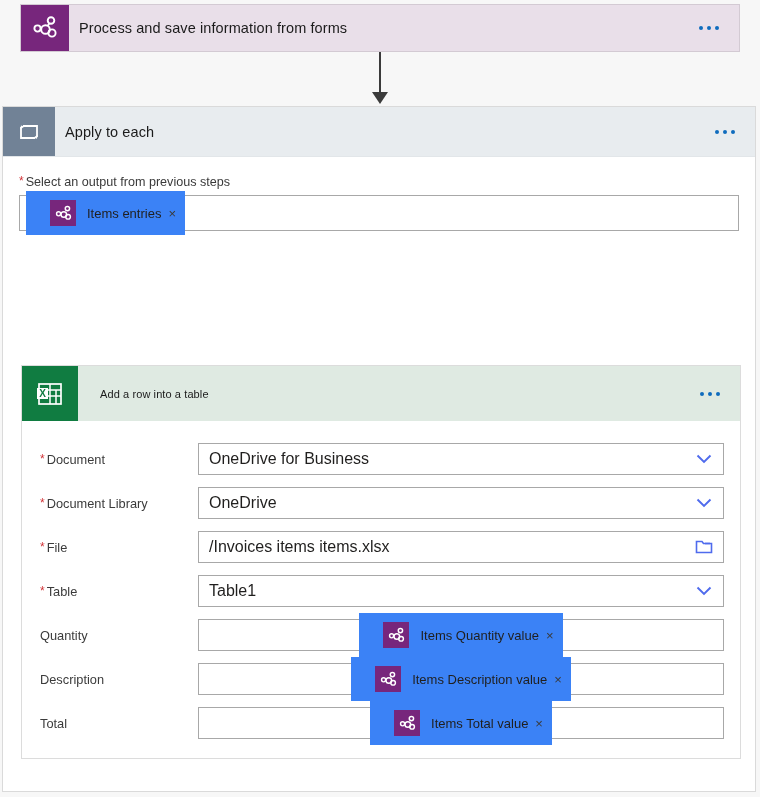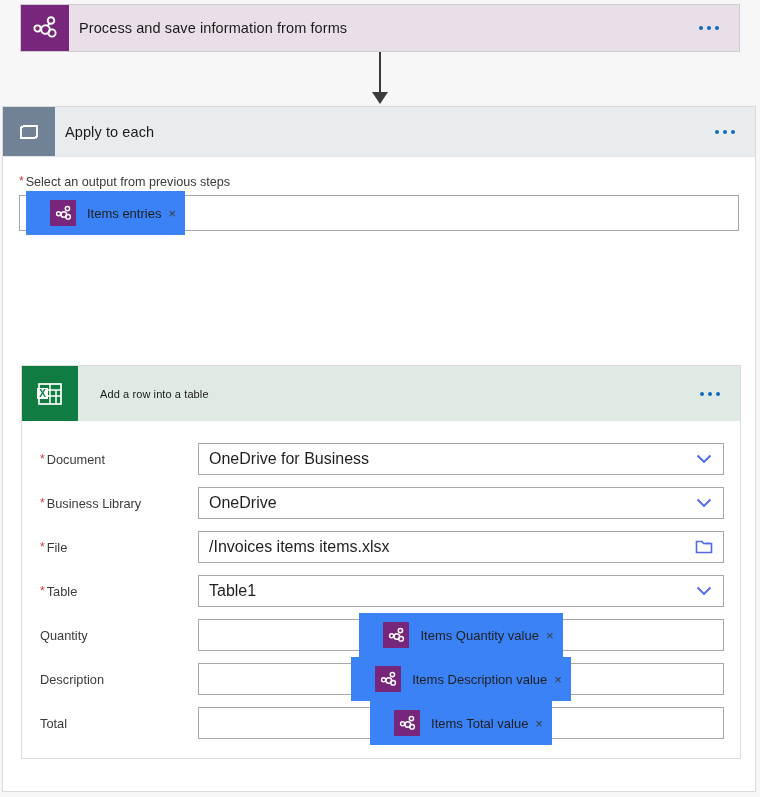--- a/index.html
+++ b/index.html
@@ -289,21 +289,21 @@
             <span class="chev">
               <svg width="16" height="10" viewBox="0 0 16 10" aria-hidden="true">
   <path d="M1.5 1.5 L8 8 L14.5 1.5" fill="none" stroke="#4f6bed" stroke-width="1.9"></path>
               </svg>
             </span>
           </div>
         </div>
         <div class="field-row">
           <div class="field-label">
             <span class="star">*</span>
-            <span>Business Library</span>
+            <span>Document Library</span>
           </div>
           <div class="field-control">
             <span class="field-value">OneDrive</span>
             <span class="chev">
               <svg width="16" height="10" viewBox="0 0 16 10" aria-hidden="true">
   <path d="M1.5 1.5 L8 8 L14.5 1.5" fill="none" stroke="#4f6bed" stroke-width="1.9"></path>
               </svg>
             </span>
           </div>
         </div>

